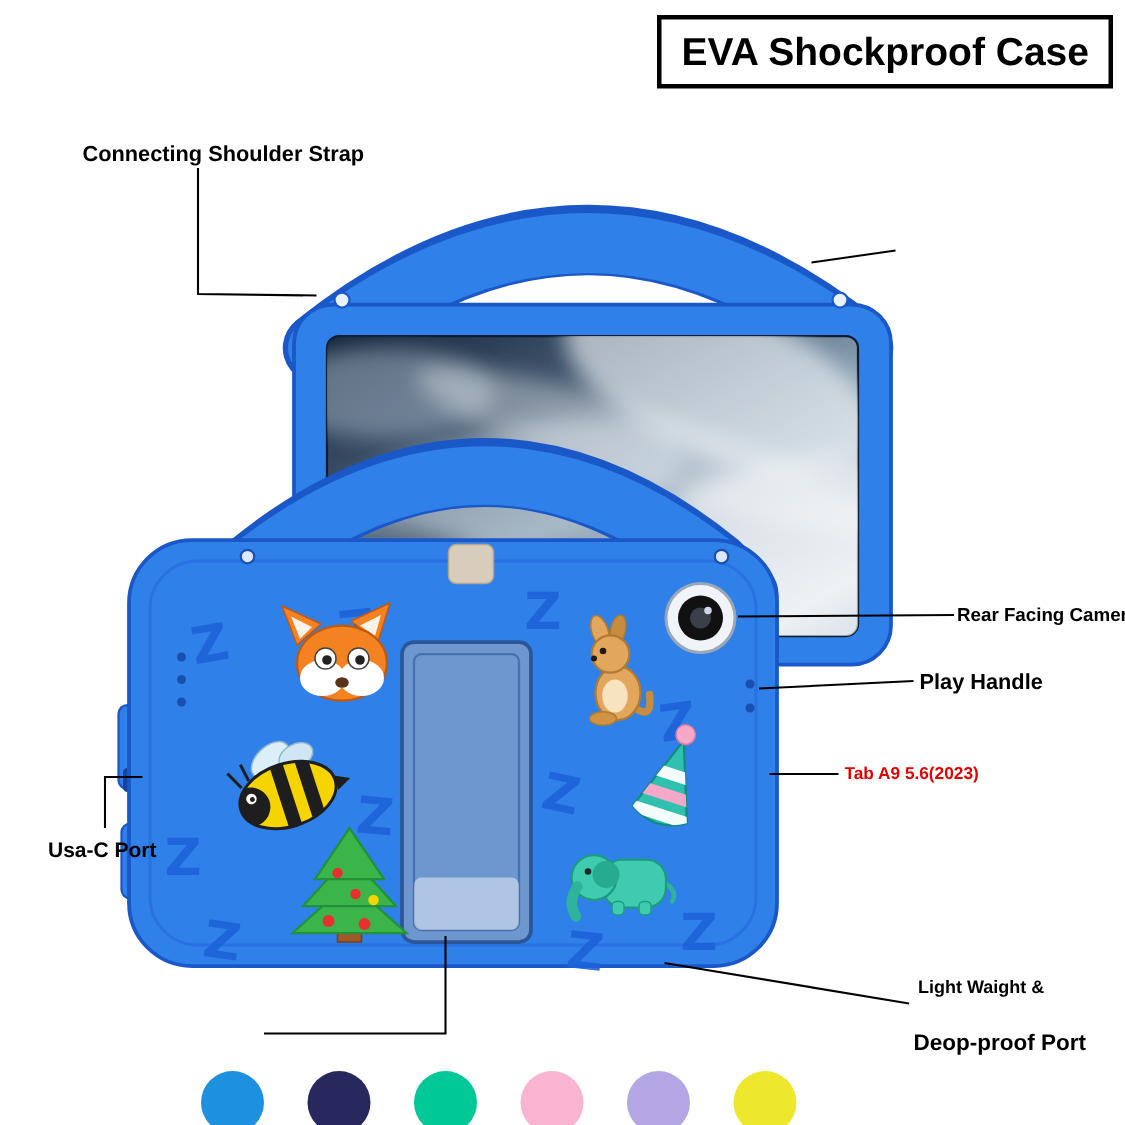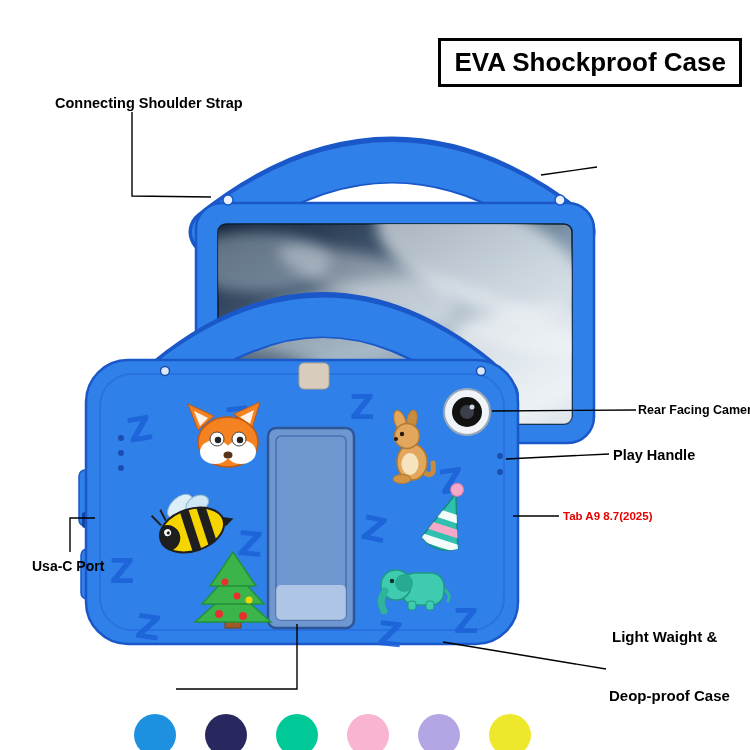--- a/index.html
+++ b/index.html
@@ -3,21 +3,21 @@
 <meta charset="utf-8">
 <style>
   html,body{margin:0;padding:0;background:#fff;}
   .canvas{position:relative;width:750px;height:750px;background:#fff;overflow:hidden;
           font-family:"Liberation Sans",sans-serif;}
   svg.scene{position:absolute;left:0;top:0;}
   .callout{position:absolute;font-size:14.5px;font-weight:bold;color:#000;white-space:nowrap;}
   .callout.sm{font-size:12.5px;}
   .callout.model{font-size:11.5px;color:#e60000;}
   .title-box{position:absolute;top:10px;right:8px;border:3px solid #000;background:#fff;
-             padding:6px 13px;font-size:26px;font-weight:bold;color:#000;white-space:nowrap;margin-top:28px;}
+             padding:6px 13px;font-size:26px;font-weight:bold;color:#000;white-space:nowrap;}
   .swatch{position:absolute;top:714px;width:42px;height:42px;border-radius:50%;}
 </style>
 </head>
 <body>
 
 <div class="canvas">
 
   <svg class="scene" width="750" height="750" viewBox="0 0 750 750">
     <defs>
       <linearGradient id="scr" x1="0" y1="0" x2="1" y2="1">
@@ -198,24 +198,24 @@
       <polyline points="176,689 297,689 297,624"></polyline>
       <line x1="443" y1="642" x2="606" y2="669"></line>
     </g>
   </svg>
 
   <div class="title-box">EVA Shockproof Case</div>
 
   <div class="callout" style="left:55px;top:95px">Connecting Shoulder Strap</div>
   <div class="callout sm" style="left:638px;top:403px">Rear Facing Camera</div>
   <div class="callout" style="left:613px;top:447px">Play Handle</div>
-  <div class="callout model" style="left:563px;top:510px">Tab A9 8.7(2025)</div>
+  <div class="callout model" style="left:563px;top:510px">Tab A9 5.6(2023)</div>
   <div class="callout" style="left:32px;top:558px;font-size:14px">Usa-C Port</div>
-  <div class="callout" style="left:612px;top:628px;font-size:15px">Light Waight &amp;</div>
-  <div class="callout" style="left:609px;top:687px;font-size:15px">Deop-proof Case</div>
+  <div class="callout" style="left:612px;top:651px;font-size:12px">Light Waight &amp;</div>
+  <div class="callout" style="left:609px;top:687px;font-size:15px">Deop-proof Port</div>
 
   <div>
     <div class="swatch" style="left: 134px; background: rgb(30, 144, 224);"></div>
     <div class="swatch" style="left: 205px; background: rgb(40, 40, 94);"></div>
     <div class="swatch" style="left: 276px; background: rgb(0, 200, 150);"></div>
     <div class="swatch" style="left: 347px; background: rgb(248, 180, 208);"></div>
     <div class="swatch" style="left: 418px; background: rgb(180, 166, 228);"></div>
     <div class="swatch" style="left: 489px; background: rgb(238, 232, 44);"></div>
   </div>
 

